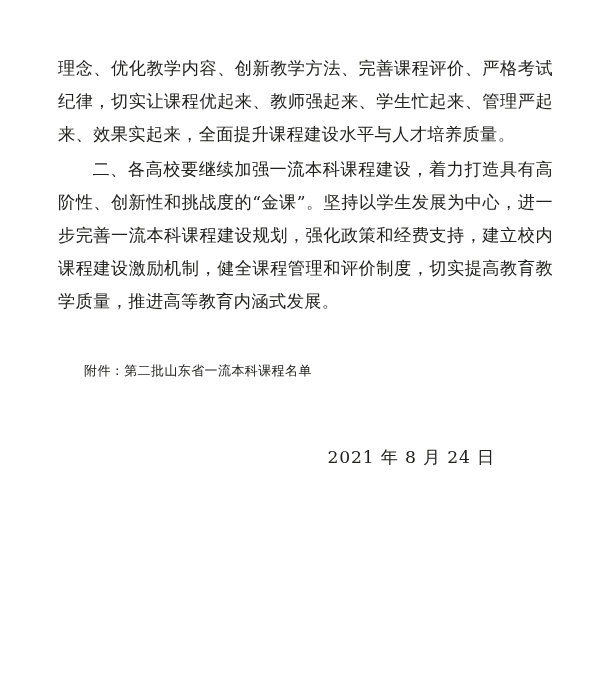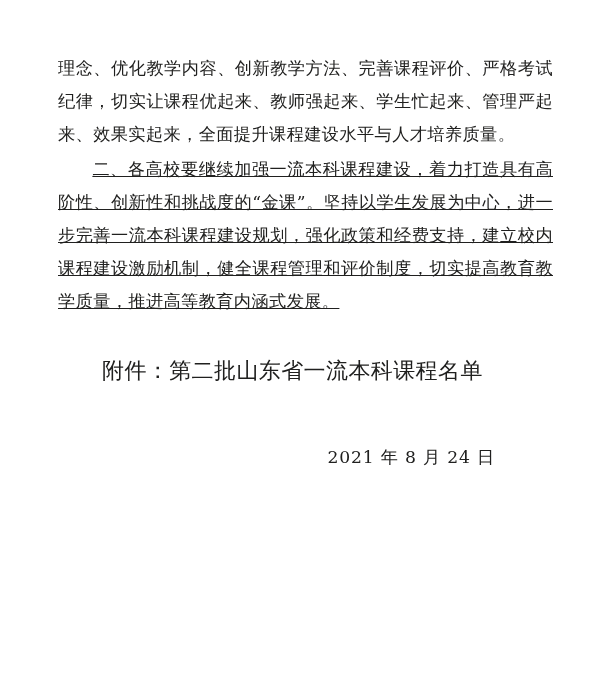--- a/index.html
+++ b/index.html
@@ -29,25 +29,24 @@
     text-align: justify;
     text-justify: inter-ideograph;
     color: #20201f;
   }
   .para {
     margin: 0 0 2px 0;
     text-indent: 0;
   }
   .para.indent {
     text-indent: 2em;
-    text-decoration: underline;
   }
   .attachment-block {
     margin-top: 36px;
-    font-size: 22px;
+    font-size: 13px;
     line-height: 33px;
     letter-spacing: 0.4px;
     text-indent: 2em;
     color: #20201f;
   }
   .signature-block {
     margin-top: 54px;
     text-align: right;
     padding-right: 58px;
     font-size: 17.2px;

